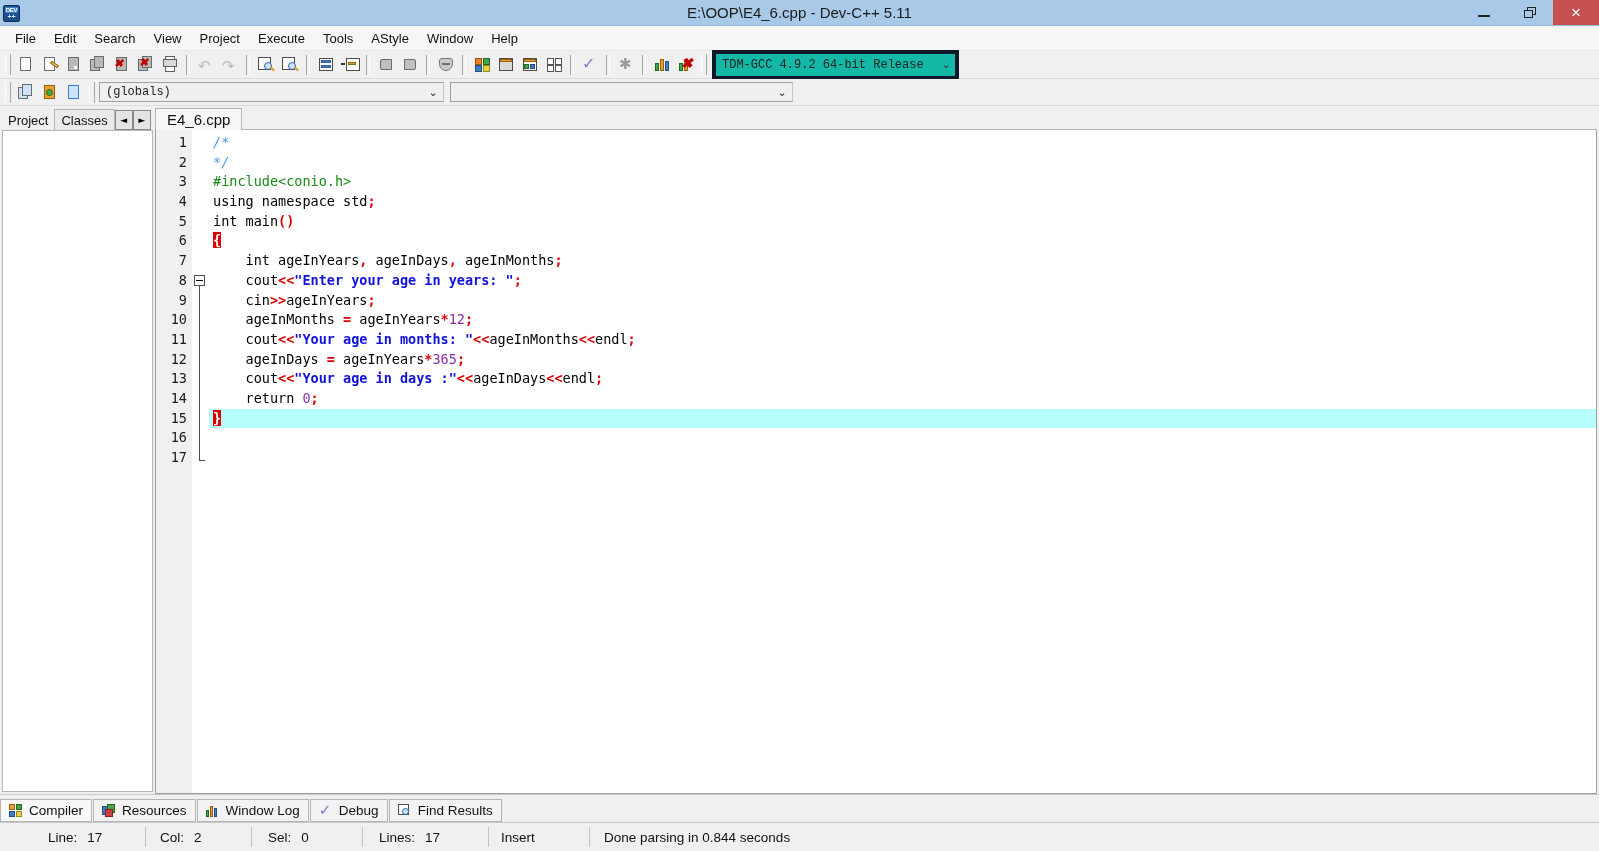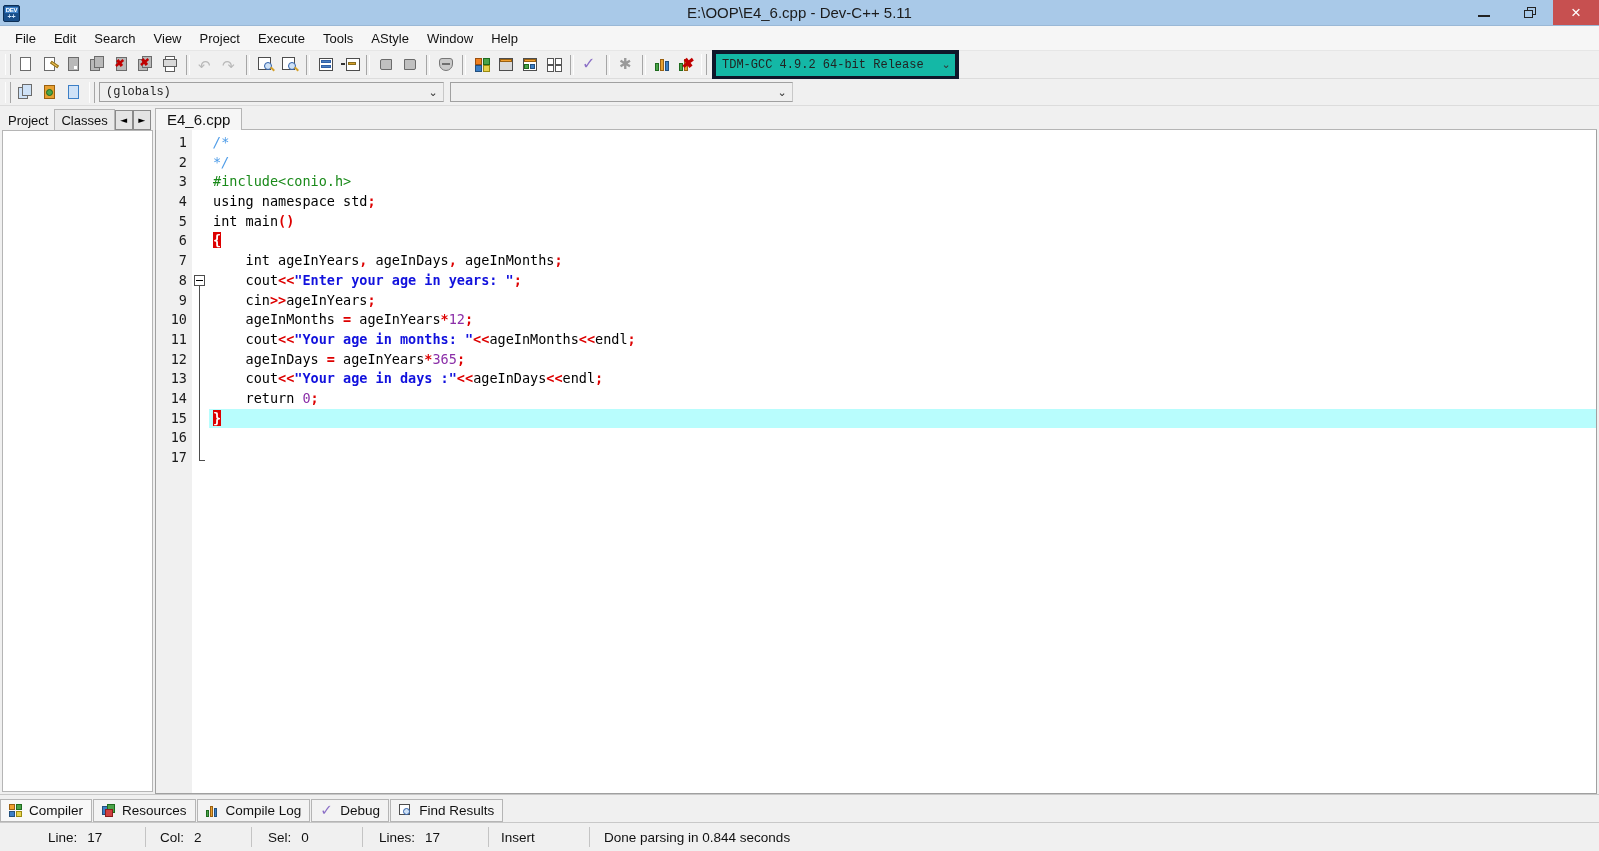--- a/index.html
+++ b/index.html
@@ -518,21 +518,21 @@
         <i class="sq" style="left:3px;top:5px;width:8px;height:8px;background:#d04040;border:1px solid #8a1e1e;"></i>
       </span>
       <span>Resources</span>
     </div>
     <div class="bt">
       <span class="bt-ico">
         <i class="bar-l" style="left:0;top:6px;width:3px;height:7px;background:#4aa34a;border-color:#1e6b1e;"></i>
         <i class="bar-l" style="left:4px;top:2px;width:3px;height:11px;background:#e8a030;border-color:#9a6010;"></i>
         <i class="bar-l" style="left:8px;top:4px;width:3px;height:9px;background:#3c7fc6;border-color:#23507e;"></i>
       </span>
-      <span>Compile Log</span>
+      <span>Window Log</span>
     </div>
     <div class="bt">
       <span class="bt-ico">
           <i class="check" style="left:0;top:-2px;font-size:15px;">✓</i>
         </span>
       <span>Debug</span>
     </div>
     <div class="bt">
       <span class="bt-ico">
         <i class="sq" style="left:0;top:0;width:11px;height:11px;background:#fff;border:1px solid #4d4d4d;"></i>

